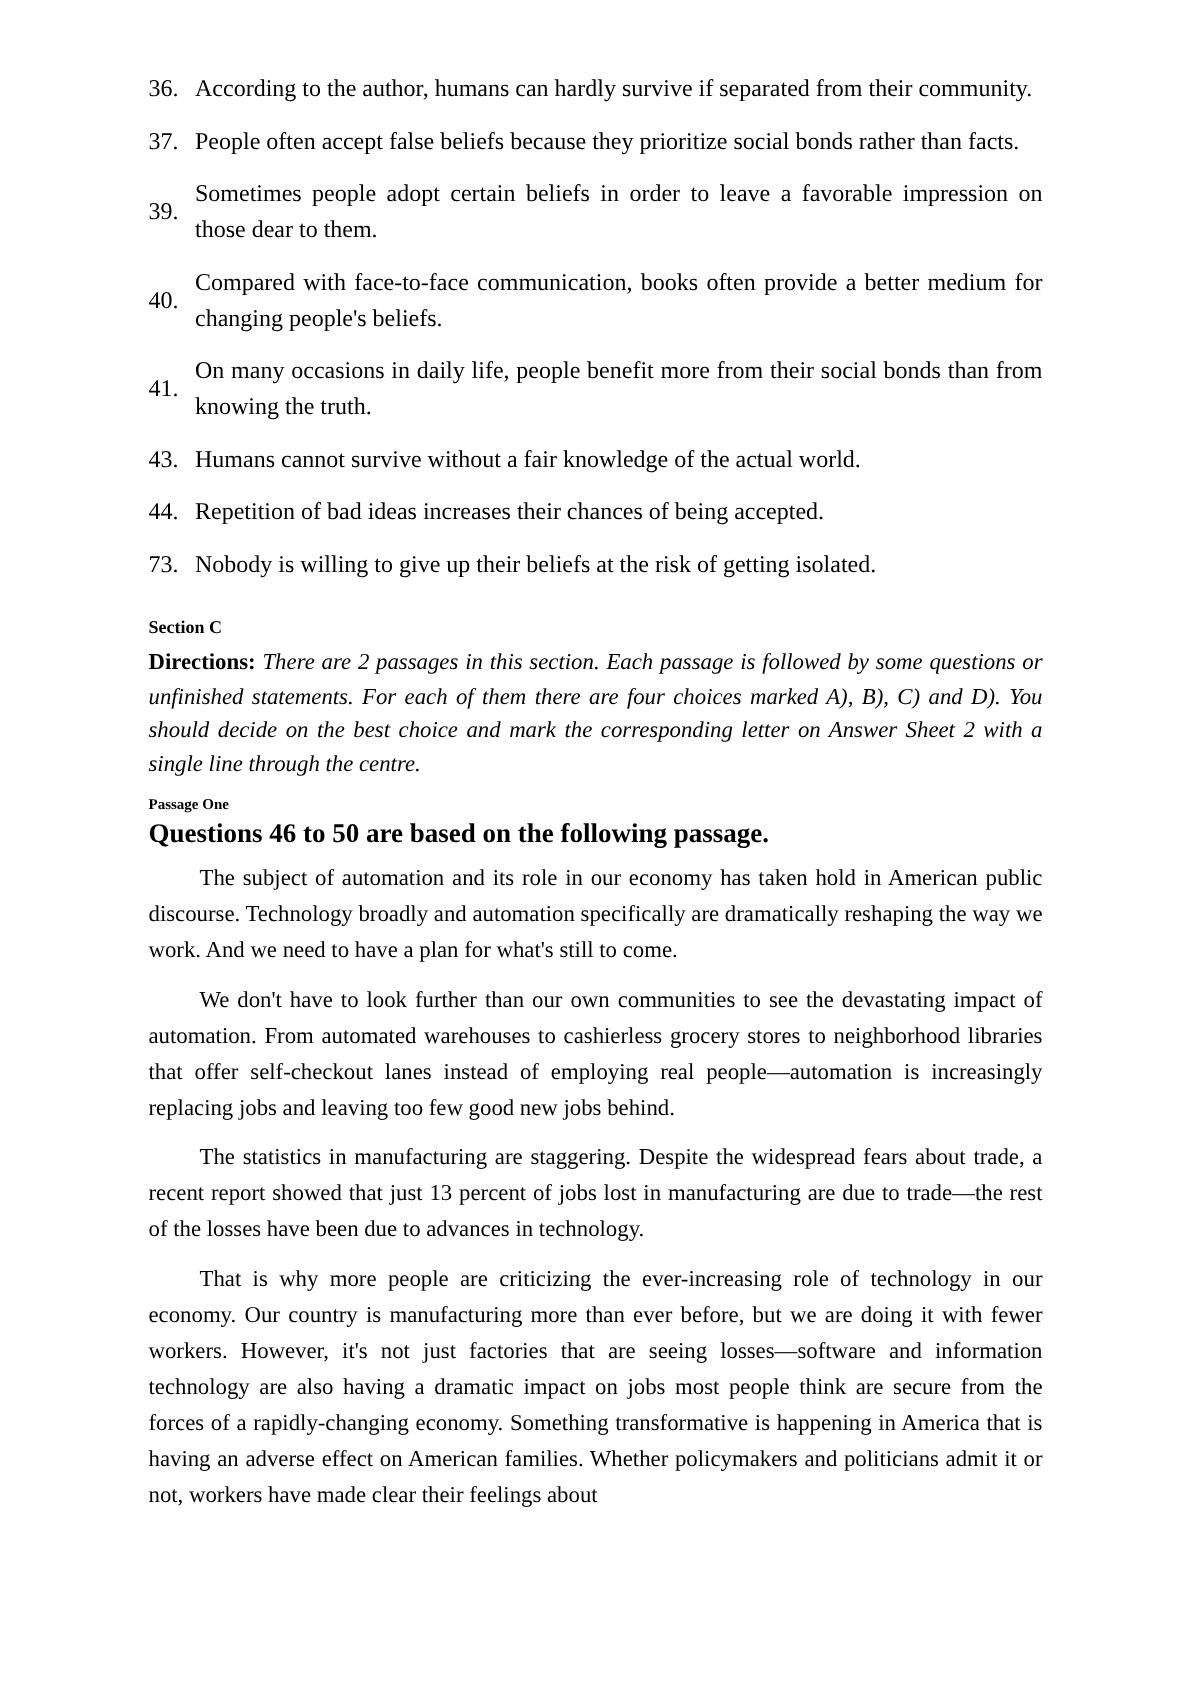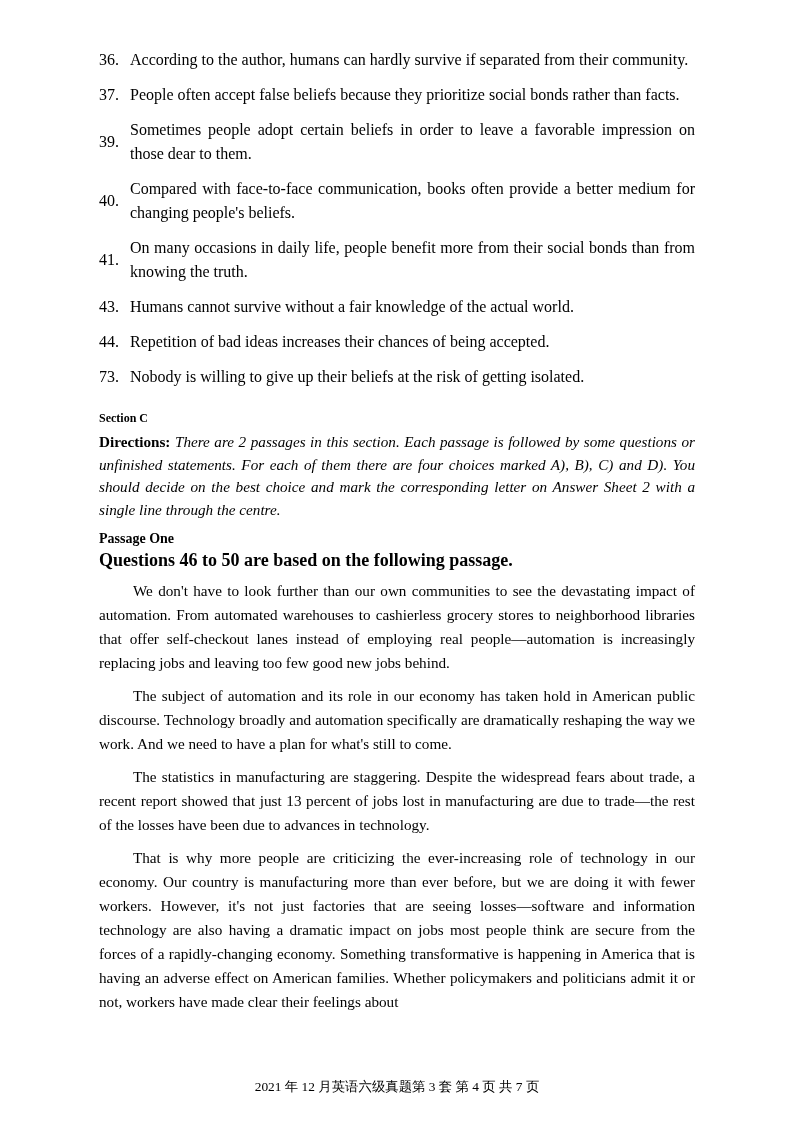--- a/index.html
+++ b/index.html
@@ -66,21 +66,21 @@
     font-style: normal;
   }
   .directions .dir-body {
     font-style: italic;
   }
   .directions .dir-bold-italic {
     font-style: italic;
     font-weight: normal;
   }
   .passage-title {
-    font-size: 14px;
+    font-size: 10px;
     font-weight: bold;
     margin-top: 9px;
     margin-bottom: 3px;
   }
   .questions-line {
     font-size: 18px;
     font-weight: bold;
     margin-bottom: 8px;
   }
   .para {
@@ -143,19 +143,18 @@
 
   <div class="section-head">Section C</div>
 
   <div class="directions">
     <span class="dir-label">Directions:</span><span class="dir-body"> </span><span class="dir-body">There are 2 passages in this section. Each passage is followed by some questions or unfinished statements. For each of them there are four choices marked A), B), C) and D). You should decide on the best choice and mark the corresponding letter on </span><span class="dir-bold-italic">Answer Sheet 2</span><span class="dir-body"> with a single line through the centre.</span>
   </div>
 
   <div class="passage-title">Passage One</div>
   <div class="questions-line">Questions 46 to 50 are based on the following passage.</div>
 
+  <p class="para">The subject of automation and its role in our economy has taken hold in American public discourse. Technology broadly and automation specifically are dramatically reshaping the way we work. And we need to have a plan for what's still to come.</p>
   <p class="para">We don't have to look further than our own communities to see the devastating impact of automation. From automated warehouses to cashierless grocery stores to neighborhood libraries that offer self-checkout lanes instead of employing real people—automation is increasingly replacing jobs and leaving too few good new jobs behind.</p>
-  <p class="para">The subject of automation and its role in our economy has taken hold in American public discourse. Technology broadly and automation specifically are dramatically reshaping the way we work. And we need to have a plan for what's still to come.</p>
   <p class="para">The statistics in manufacturing are staggering. Despite the widespread fears about trade, a recent report showed that just 13 percent of jobs lost in manufacturing are due to trade—the rest of the losses have been due to advances in technology.</p>
   <p class="para">That is why more people are criticizing the ever-increasing role of technology in our economy. Our country is manufacturing more than ever before, but we are doing it with fewer workers. However, it's not just factories that are seeing losses—software and information technology are also having a dramatic impact on jobs most people think are secure from the forces of a rapidly-changing economy. Something transformative is happening in America that is having an adverse effect on American families. Whether policymakers and politicians admit it or not, workers have made clear their feelings about</p>
 
-  <div class="footer">2021 年 12 月英语六级真题第 3 套 第 4 页 共 7 页</div>
 </div>
 
 </body></html>

